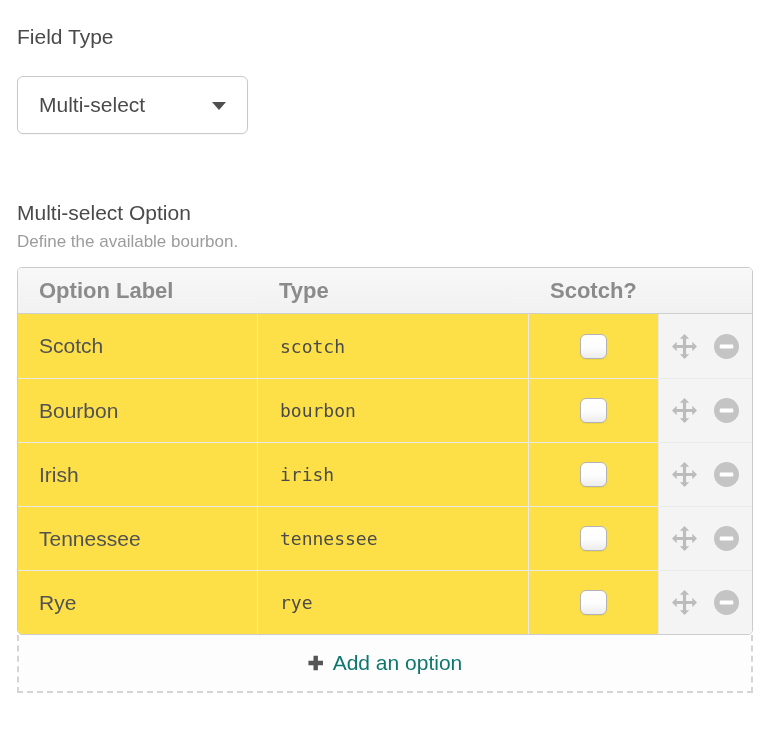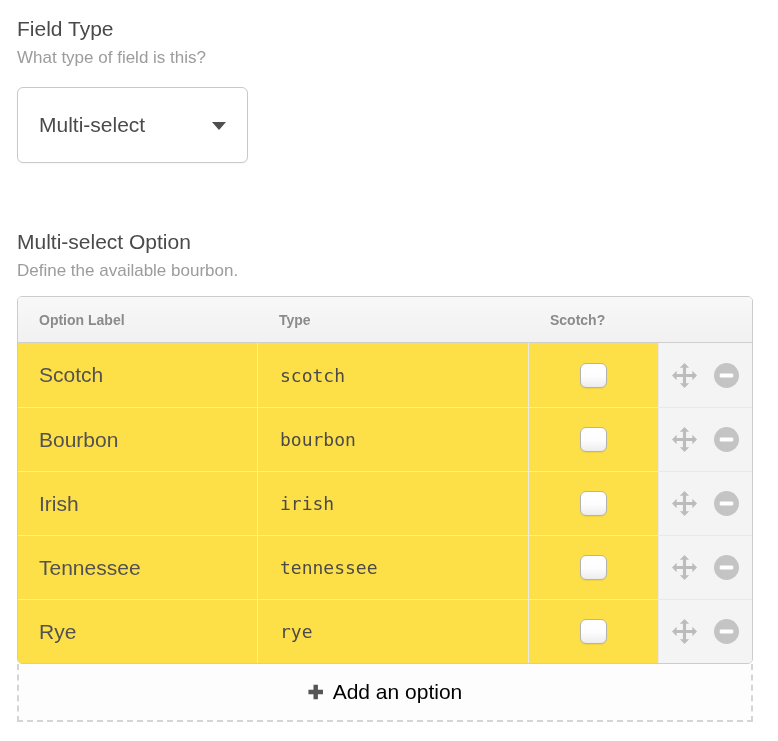--- a/index.html
+++ b/index.html
@@ -12,31 +12,32 @@
   }
   .page {
     padding: 17px 0 0 17px;
     width: 753px;
   }
   .section-title {
     font-size: 21px;
     font-weight: 400;
     color: #4a4a4a;
     line-height: 1.15;
+    margin-top: 8px;
   }
   .section-desc {
     margin-top: 7px;
     font-size: 17px;
     color: #9c9c9c;
   }
   
   .dropdown {
-    margin-top: 19px;
+    margin-top: 27px;
     width: 231px;
-    height: 76px;
+    height: 58px;
     background: #ffffff;
     border: 1px solid #c9c9c9;
     border-radius: 6px;
     box-shadow: 0 1px 2px rgba(0,0,0,0.04);
     display: flex;
     align-items: center;
     justify-content: space-between;
     padding: 0 21px;
     cursor: pointer;
   }
@@ -68,21 +69,21 @@
     table-layout: fixed;
   }
   col.c-label   { width: 239px; }
   col.c-value   { width: 271px; }
   col.c-default { width: 130px; }
   col.c-actions { width: auto;  }
   thead th {
     height: 46px;
     background: linear-gradient(#f8f8f8, #f1f1f1);
     border-bottom: 1px solid #cfcfcf;
-    font-size: 14px;
+    font-size: 22px;
     font-weight: bold;
     color: #8b8b8b;
     text-align: left;
     vertical-align: middle;
   }
   thead th.h-label { padding-left: 21px; }
   thead th.h-value { padding-left: 22px; }
   thead th.h-default { padding-left: 22px; }
   tbody td {
     height: 64px;
@@ -140,31 +141,30 @@
     cursor: pointer;
   }
   .add-option .plus {
     font-size: 19px;
     color: #555555;
     font-weight: bold;
     margin-right: 9px;
   }
   .add-option .add-label {
     font-size: 21px;
-    color: #000000;
+    color: #0f766e;
   }
 </style>
 </head>
 <body>
 
 <div class="page">
 
   <div>
     <h2 class="section-title">Field Type</h2>
-    <p class="section-desc">What type of field is this?</p>
 
     <div class="dropdown">
       <span class="dropdown-label">Multi-select</span>
       <span class="caret-down"></span>
     </div>
   </div>
 
   <div class="options-section">
     <h2 class="section-title">Multi-select Option</h2>
     <p class="section-desc">Define the available bourbon.</p>

